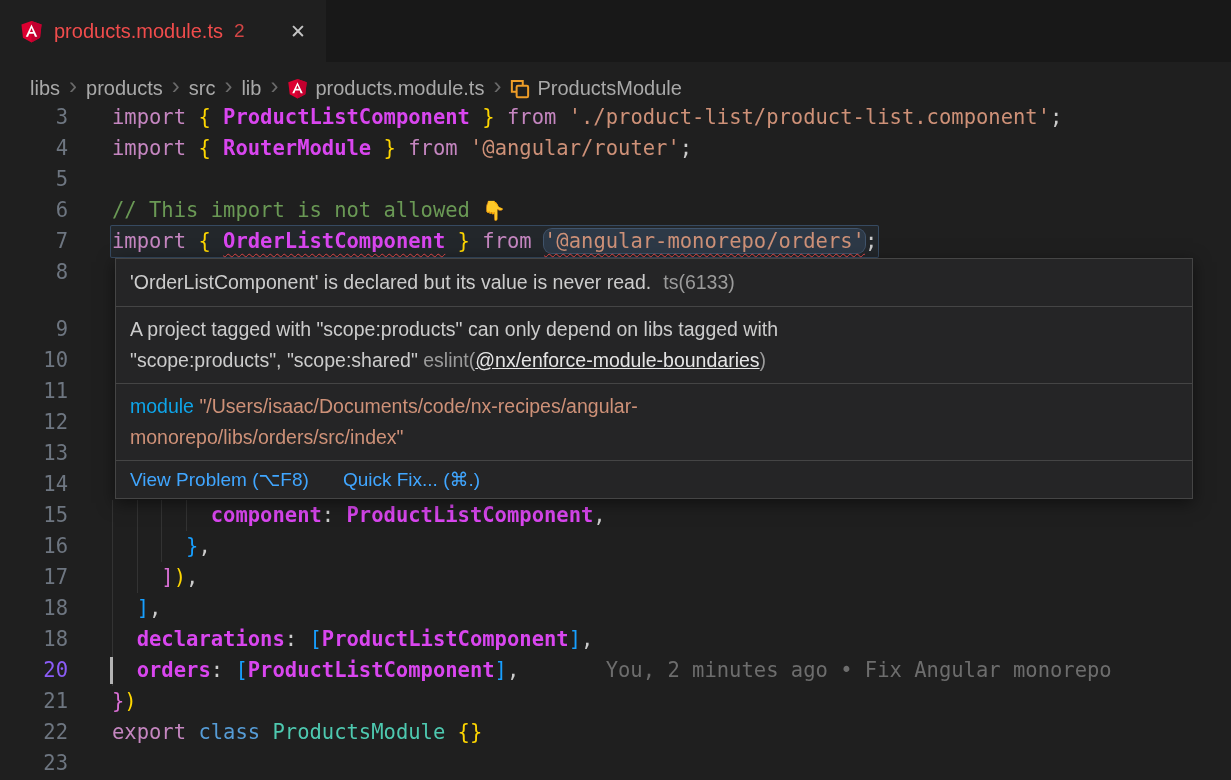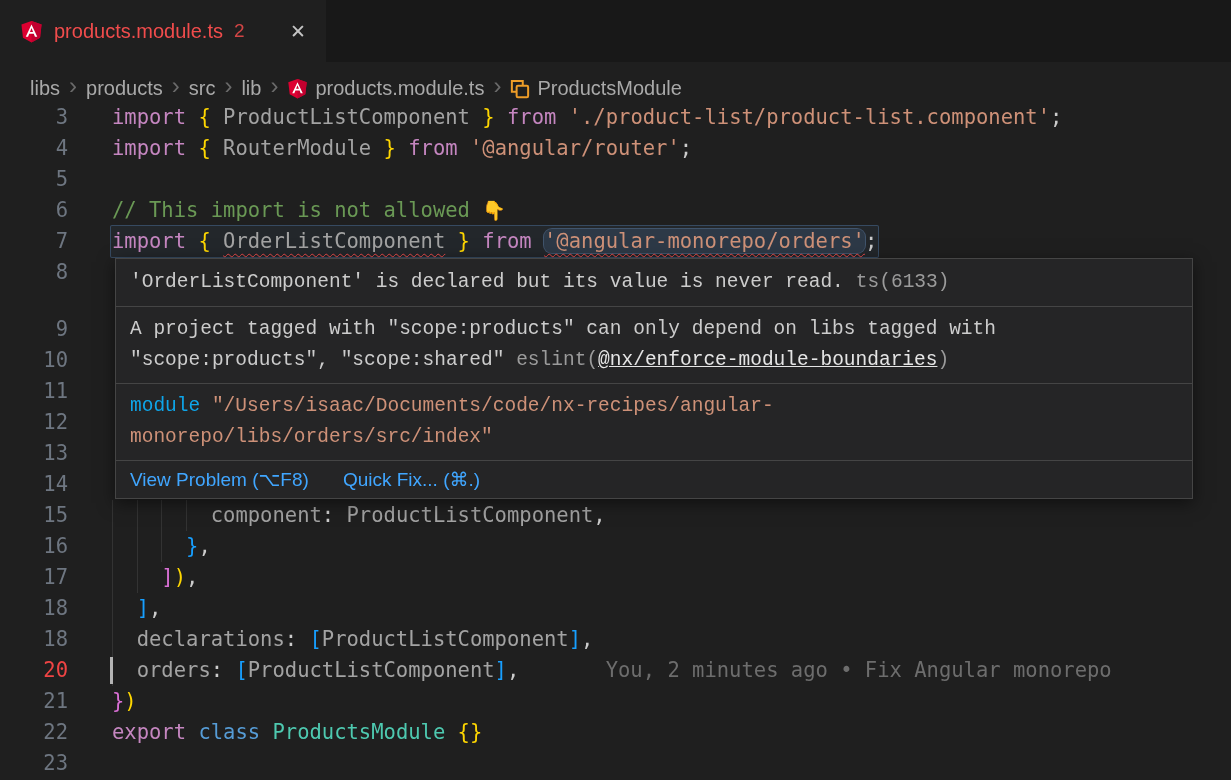--- a/index.html
+++ b/index.html
@@ -18,47 +18,47 @@
   .breadcrumbs { height:38px; background:#1f1f1f; display:flex; align-items:flex-end; padding-left:30px; color:#a9a9a9; font-size:20px; }
   .bc-item { display:inline-flex; align-items:center; gap:7px; cursor:pointer; white-space:nowrap; }
   .bc-sep { color:#6a6a6a; font-size:24px; margin:0 9px; line-height:1; transform:translateY(-2px); }
   .bc-icon { display:flex; align-items:center; }
 
   
   .editor { padding-top:2px; font-family:"DejaVu Sans Mono", monospace; font-size:20.5px; }
   .row { display:flex; height:31px; line-height:31px; }
   .row.gap { margin-top:26px; }
   .lineno { width:68px; flex:none; text-align:right; color:#6e7681; user-select:none; }
-  .row.active .lineno { color:#ef4444; }
+  .row.active .lineno { color:#8b5cf6; }
   .content { margin-left:44px; position:relative; white-space:pre; flex:1; }
   .guide { position:absolute; top:0; bottom:0; width:1px; background:#333333; }
   .caret { position:absolute; left:-2px; top:2px; width:2.5px; height:27px; background:#b4b4b4; }
   .blame { color:#6d6d6d; margin-left:7ch; }
   .hoverrange { display:inline-block; border:1px solid rgba(96,150,210,0.32); background:rgba(96,150,210,0.07); margin:-1px -2px; padding:0 1px; border-radius:2px; }
 
   .tk-kw   { color:#C586C0; }
   .tk-kwb  { color:#569CD6; }
   .tk-type { color:#4EC9B0; }
-  .tk-id   { color:#a3a3a3; }
+  .tk-id   { color:#d946ef;font-weight:bold; }
   .tk-str  { color:#CE9178; }
   .tk-cm   { color:#6A9955; }
   .tk-pl   { color:#cccccc; }
   .tk-b1   { color:#FFD700; }
   .tk-b2   { color:#DA70D6; }
   .tk-b3   { color:#179FFF; }
   .tk-emoji{ color:#ffcc4d; font-size:19px; }
 
   .squiggle { text-decoration-line:underline; text-decoration-style:wavy; text-decoration-color:#F14C4C;
               text-decoration-thickness:1.4px; text-underline-offset:5px; text-decoration-skip-ink:none; }
   .strhl { background:rgba(94,144,200,0.18); box-shadow:0 0 0 1px rgba(120,170,230,0.35); border-radius:8px; }
 
   
   .hover { position:absolute; left:115px; top:258px; width:1078px; background:#252526;
            border:1px solid #454545; z-index:20; box-shadow:0 4px 16px rgba(0,0,0,.5); }
-  .hv-sec { padding:8px 14px; border-bottom:1px solid #454545; font-family:Liberation Mono, monospace;
+  .hv-sec { padding:8px 14px; border-bottom:1px solid #454545; font-family:Liberation Sans, sans-serif;
             font-size:19.5px; line-height:31px; color:#cccccc; }
   .hv-sec div, .hv-sec span { white-space:pre-wrap; }
   .hv-sec.tight { padding:7px 14px; }
   .dim { color:#9b9b9b; }
   .hv-code { margin-left:12px; color:#9b9b9b; }
   .link { color:#e5e5e5; text-decoration:underline; cursor:pointer; }
   .kw2 { color:#0ea5e9; }
   .pstr { color:#CE9178; }
   .hv-actions { display:flex; gap:34px; padding:3px 14px; line-height:31px; font-size:19px;
                 color:#40A6FF; font-family:"Liberation Sans", sans-serif; }

